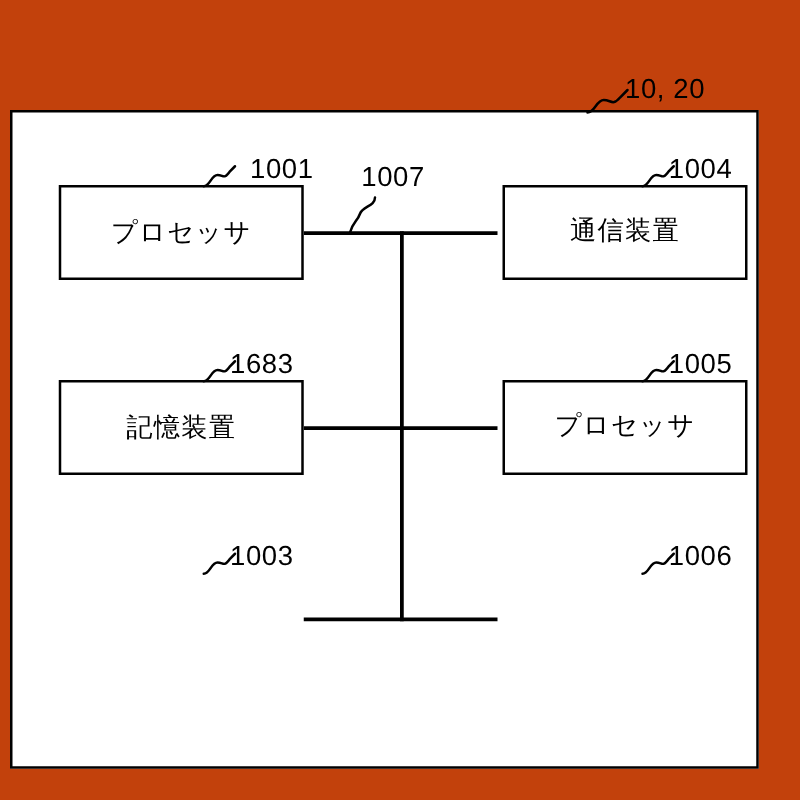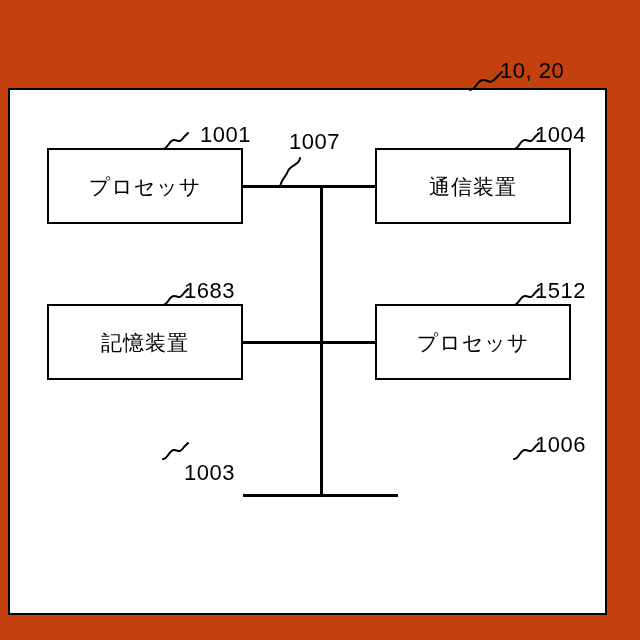--- a/index.html
+++ b/index.html
@@ -38,21 +38,21 @@
     z-index: 4;
   }
   .box-label {
     font-size: 21px;
     color: #000000;
     letter-spacing: 1px;
     white-space: nowrap;
     line-height: 1;
   }
   .box.col-left  { left: 47px;  width: 196px; }
-  .box.col-right { left: 375px; width: 196px; }
+  .box.col-right { left: 402px; width: 196px; font-family: Liberation Mono, monospace; }
   .box.row-1 { top: 148px; height: 76px; }
   .box.row-2 { top: 304px; height: 76px; }
   .box.row-3 { top: 458px; height: 75px; }
 
   
   .wire-h {
     position: absolute;
     height: 3px;
     background: #000000;
     z-index: 2;
@@ -151,27 +151,27 @@
     <span class="ref-num">1683</span>
   </div>
   <svg class="leader" style="left:161px; top:287px;" width="28" height="20" viewBox="0 0 28 20">
     <path d="M2 18 C7 18, 8 9, 13 9 C18 9, 18 13, 23 6 L27 2"></path>
   </svg>
 
   <div class="box col-right row-2">
     <span class="box-label">プロセッサ</span>
   </div>
   <div class="ref" style="left:535px; top:280px;">
-    <span class="ref-num">1512</span>
+    <span class="ref-num">1005</span>
   </div>
   <svg class="leader" style="left:512px; top:287px;" width="28" height="20" viewBox="0 0 28 20">
     <path d="M2 18 C7 18, 8 9, 13 9 C18 9, 18 13, 23 6 L27 2"></path>
   </svg>
 
-  <div class="ref" style="left:184px; top:434px;margin-top:28px;">
+  <div class="ref" style="left:184px; top:434px;">
     <span class="ref-num">1003</span>
   </div>
   <svg class="leader" style="left:161px; top:441px;" width="28" height="20" viewBox="0 0 28 20">
     <path d="M2 18 C7 18, 8 9, 13 9 C18 9, 18 13, 23 6 L27 2"></path>
   </svg>
 
   <div class="ref" style="left:535px; top:434px;">
     <span class="ref-num">1006</span>
   </div>
   <svg class="leader" style="left:512px; top:441px;" width="28" height="20" viewBox="0 0 28 20">

